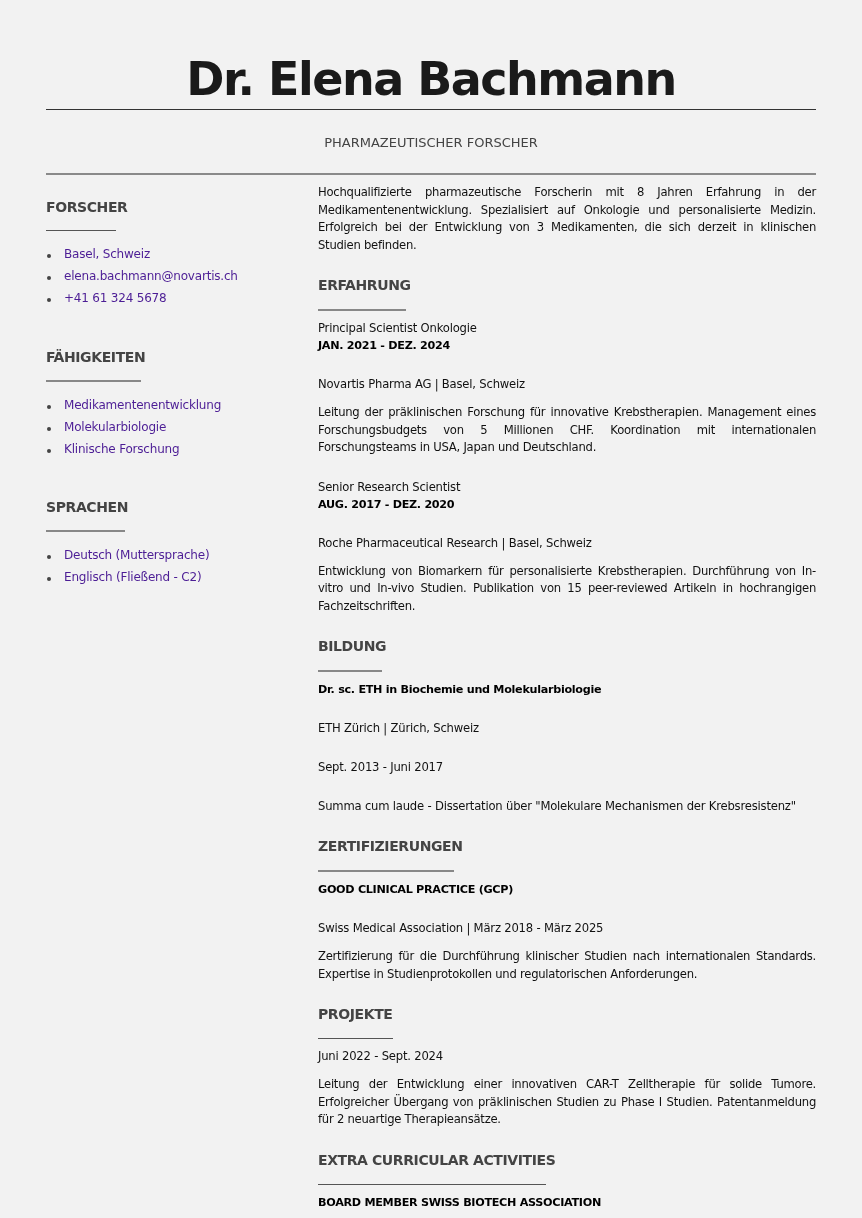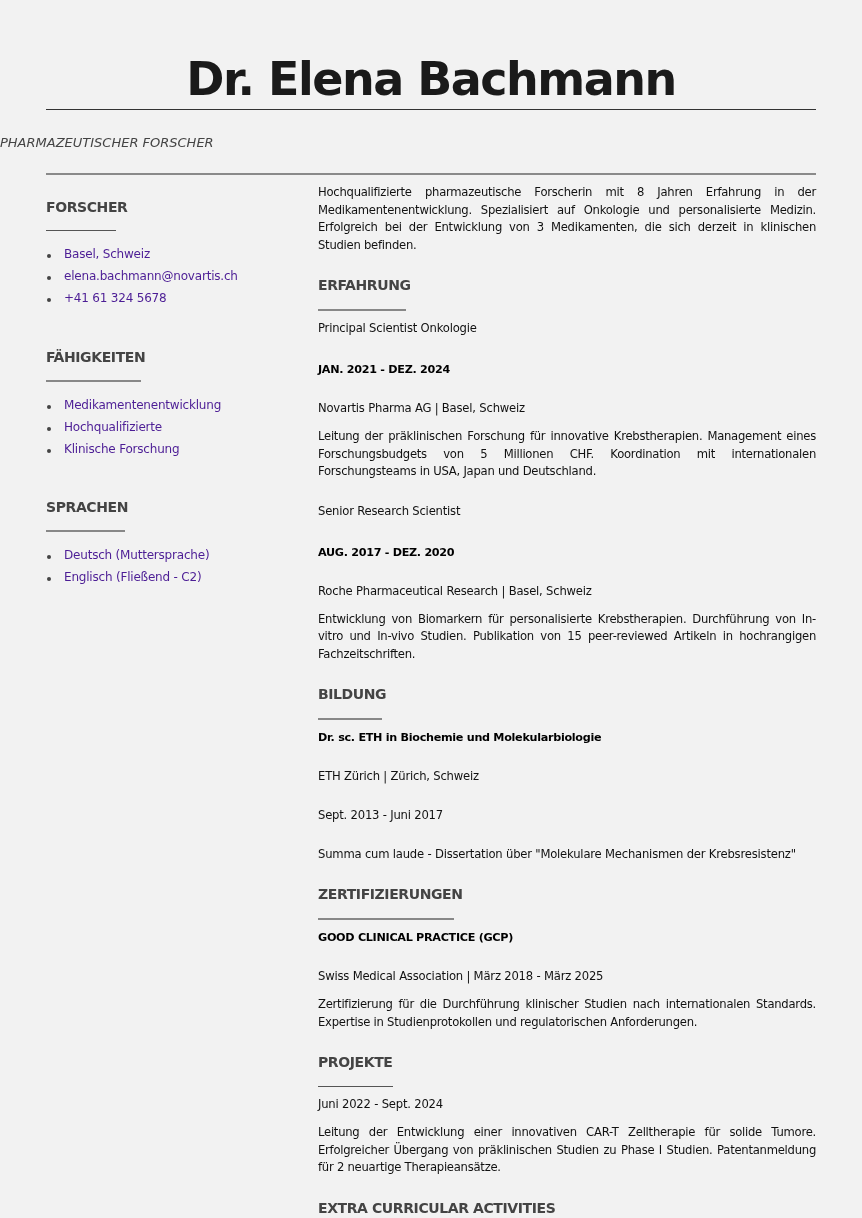--- a/index.html
+++ b/index.html
@@ -6,22 +6,22 @@
     html, body { width: 862px; height: 1218px; background: #f2f2f2; overflow: hidden; }
     body { font-family: "Liberation Sans", "DejaVu Sans", sans-serif; color: #111; position: relative; }
 
     .header-name {
       position: absolute; left: 0; top: 52px; width: 862px; text-align: center;
       font-family: "DejaVu Sans", sans-serif; font-weight: bold;
       font-size: 46px; letter-spacing: -1.5px; color: #1a1a1a; line-height: 54px;
     }
     .rule-top { position: absolute; left: 46px; top: 109px; width: 770px; height: 1px; background: #333; }
     .header-title {
-      position: absolute; left: 0; top: 135px; width: 862px; 
-      font-family: "DejaVu Sans", sans-serif; font-size: 13px; color: #444; letter-spacing: 0px; font-style: italic;
+      position: absolute; left: 0; top: 135px; width: 862px; text-align: center;
+      font-family: "DejaVu Sans", sans-serif; font-size: 13px; color: #444; letter-spacing: 0px;
     }
     .rule-bottom { position: absolute; left: 46px; top: 173px; width: 770px; height: 2px; background: #8a8a8a; }
 
     .left-col { position: absolute; left: 46px; top: 198px; width: 240px; }
     .right-col { position: absolute; left: 318px; top: 184px; width: 498px; }
 
     .sec-heading {
       font-family: "DejaVu Sans", sans-serif; font-weight: bold; font-size: 14px;
       color: #444; letter-spacing: -0.4px; line-height: 18px; display: inline-block;
     }
@@ -42,21 +42,21 @@
     .p-text {
       font-family: "DejaVu Sans", sans-serif; font-size: 11.6px; line-height: 17.5px;
       color: #111; text-align: justify; letter-spacing: -0.25px;
     }
     .line-text {
       font-family: "DejaVu Sans", sans-serif; font-size: 11.6px; line-height: 17px;
       color: #111; letter-spacing: -0.2px; margin-top: 22px;
     }
     .bold-text {
       font-family: "DejaVu Sans", sans-serif; font-weight: bold; font-size: 11.2px; line-height: 17px;
-      color: #000; letter-spacing: -0.3px; margin-top: 24px;
+      color: #000; letter-spacing: -0.3px; margin-top: 0;
     }
     .r-section { margin-top: 22px; }
     .r-section .sec-rule { margin-top: 15px; }
     .first-line { margin-top: 9px; }
   </style>
 </head>
 <body>
 
 <div>
   <h1 class="header-name">Dr. Elena Bachmann</h1>
@@ -74,21 +74,21 @@
       <li>elena.bachmann@novartis.ch</li>
       <li>+41 61 324 5678</li>
     </ul>
   </section>
 
   <section class="left-section" style="height:150px;">
     <div><span class="sec-heading">FÄHIGKEITEN</span></div>
     <div class="sec-rule gray" style="width:95px;"></div>
     <ul class="bullet-list">
       <li>Medikamentenentwicklung</li>
-      <li>Hochqualifizierte</li>
+      <li>Molekularbiologie</li>
       <li>Klinische Forschung</li>
     </ul>
   </section>
 
   <section class="left-section">
     <div><span class="sec-heading">SPRACHEN</span></div>
     <div class="sec-rule gray" style="width:79px;"></div>
     <ul class="bullet-list">
       <li>Deutsch (Muttersprache)</li>
       <li>Englisch (Fließend - C2)</li>

